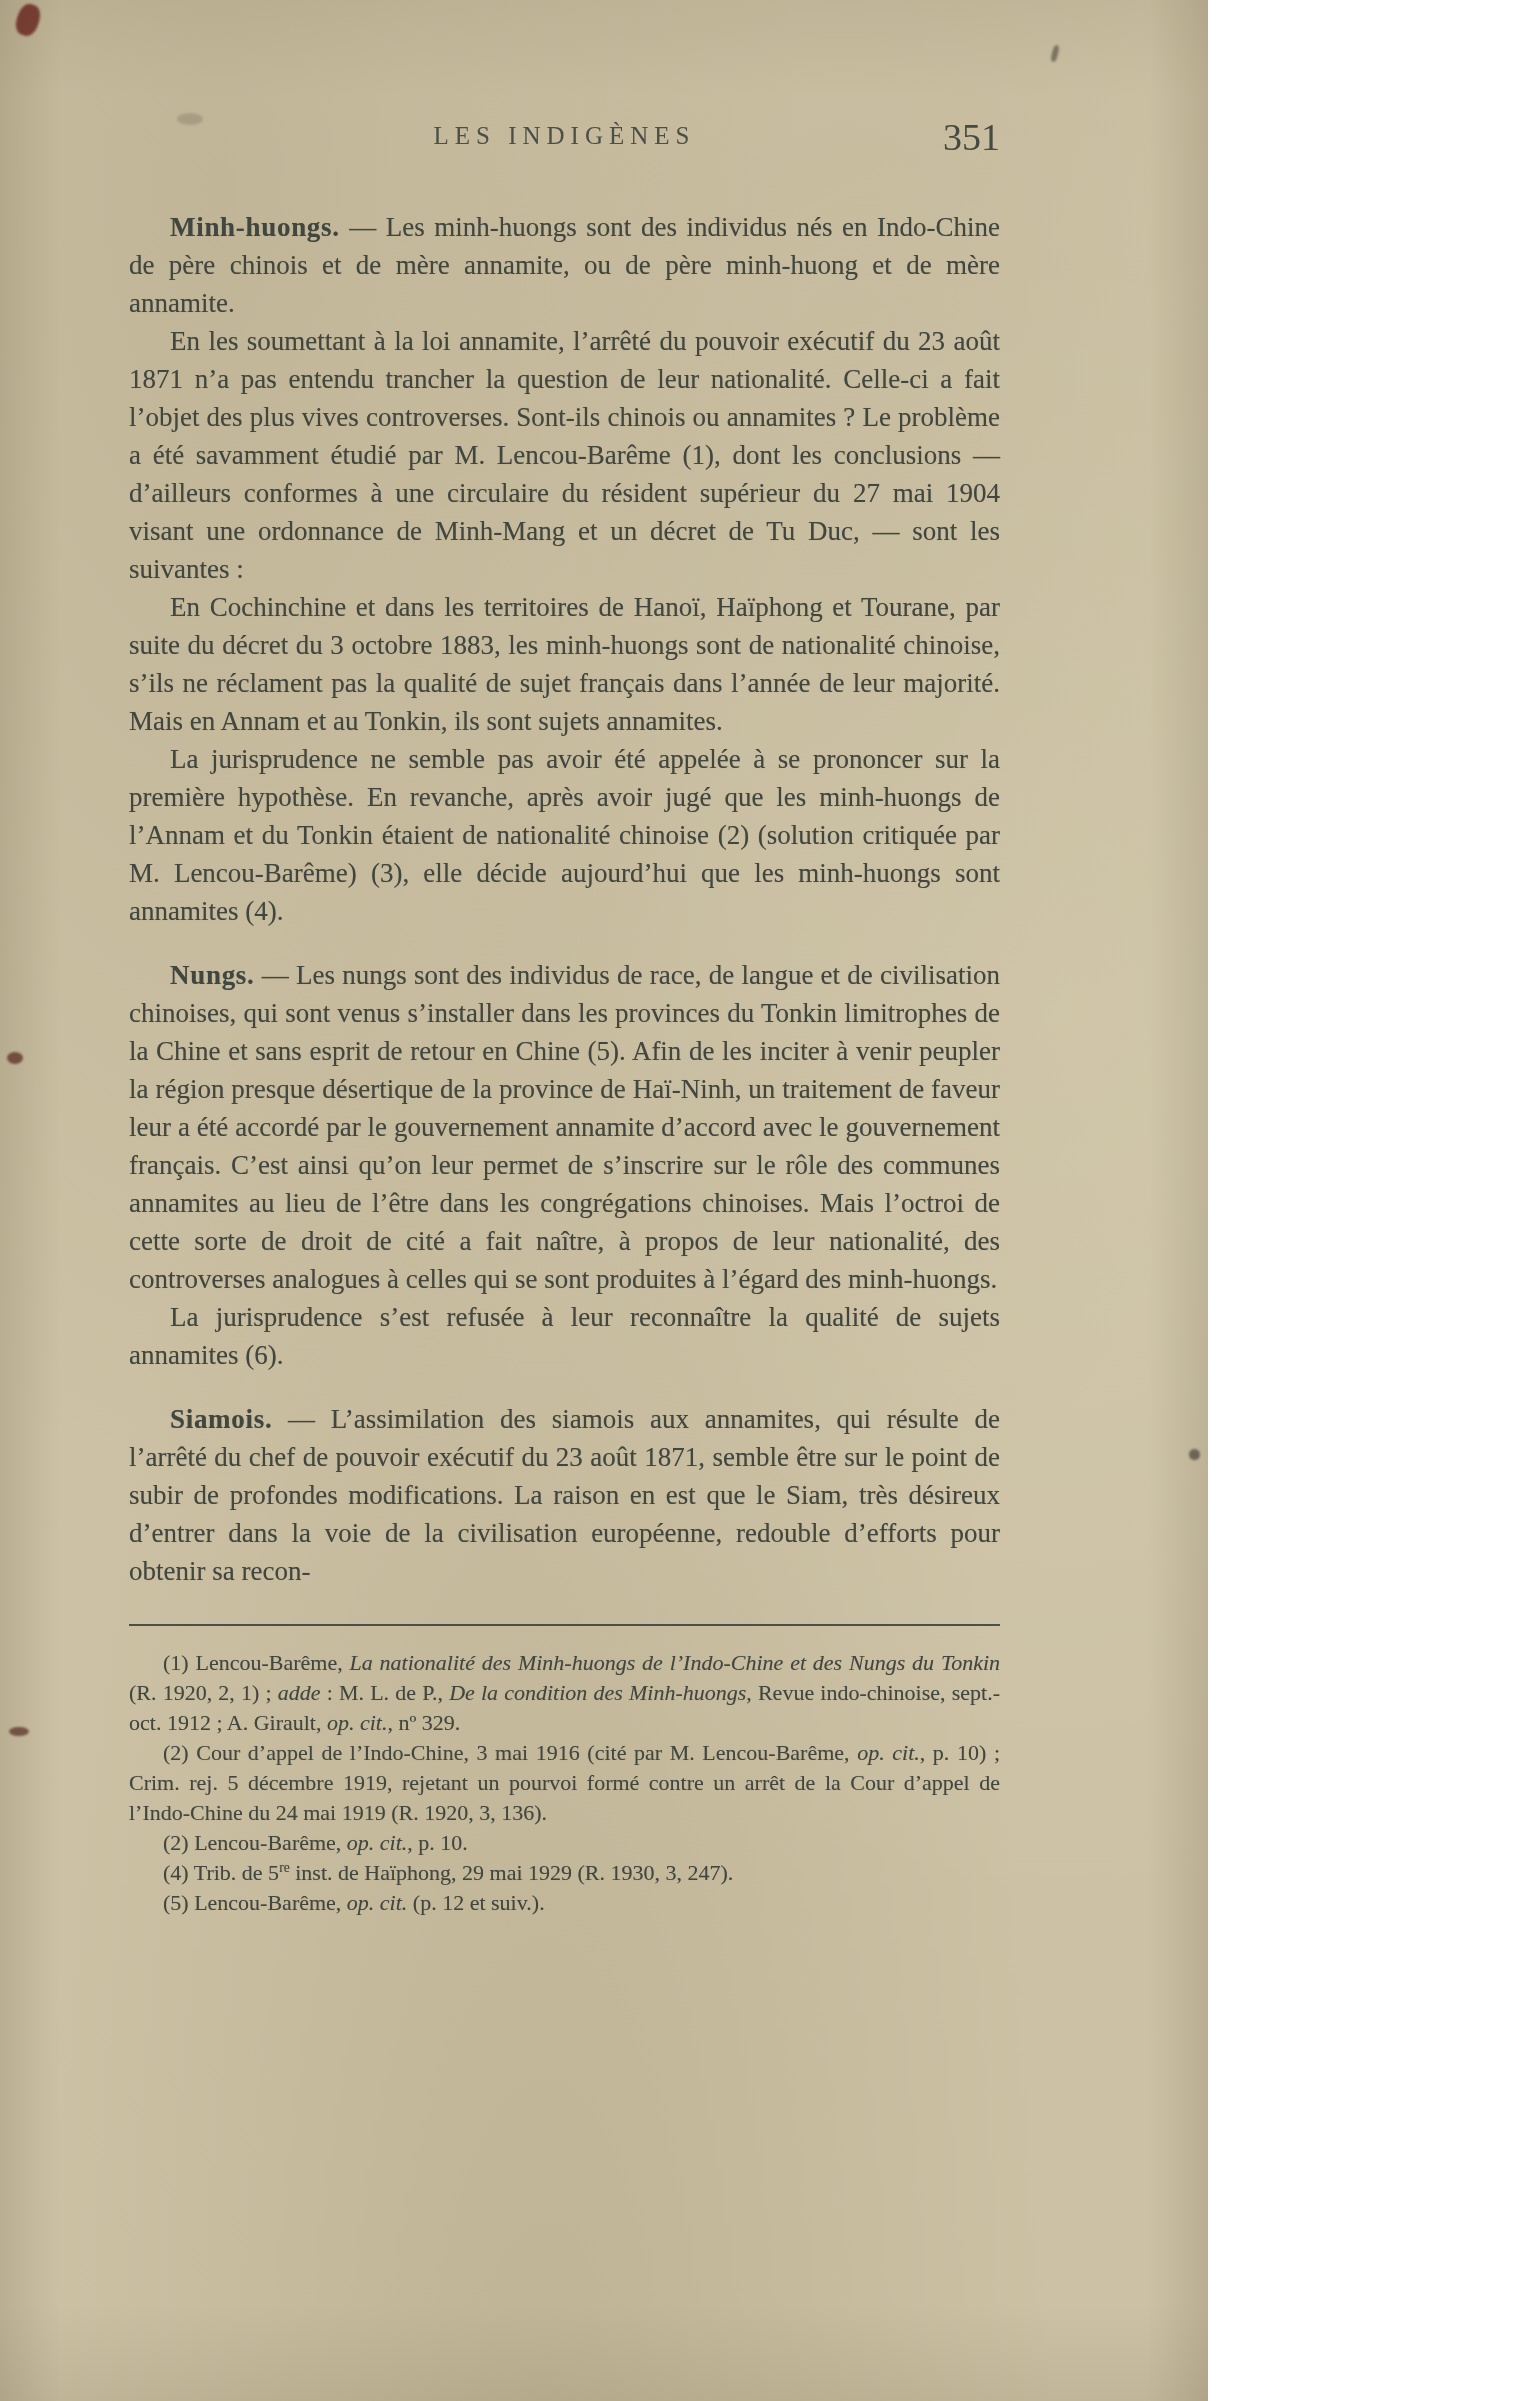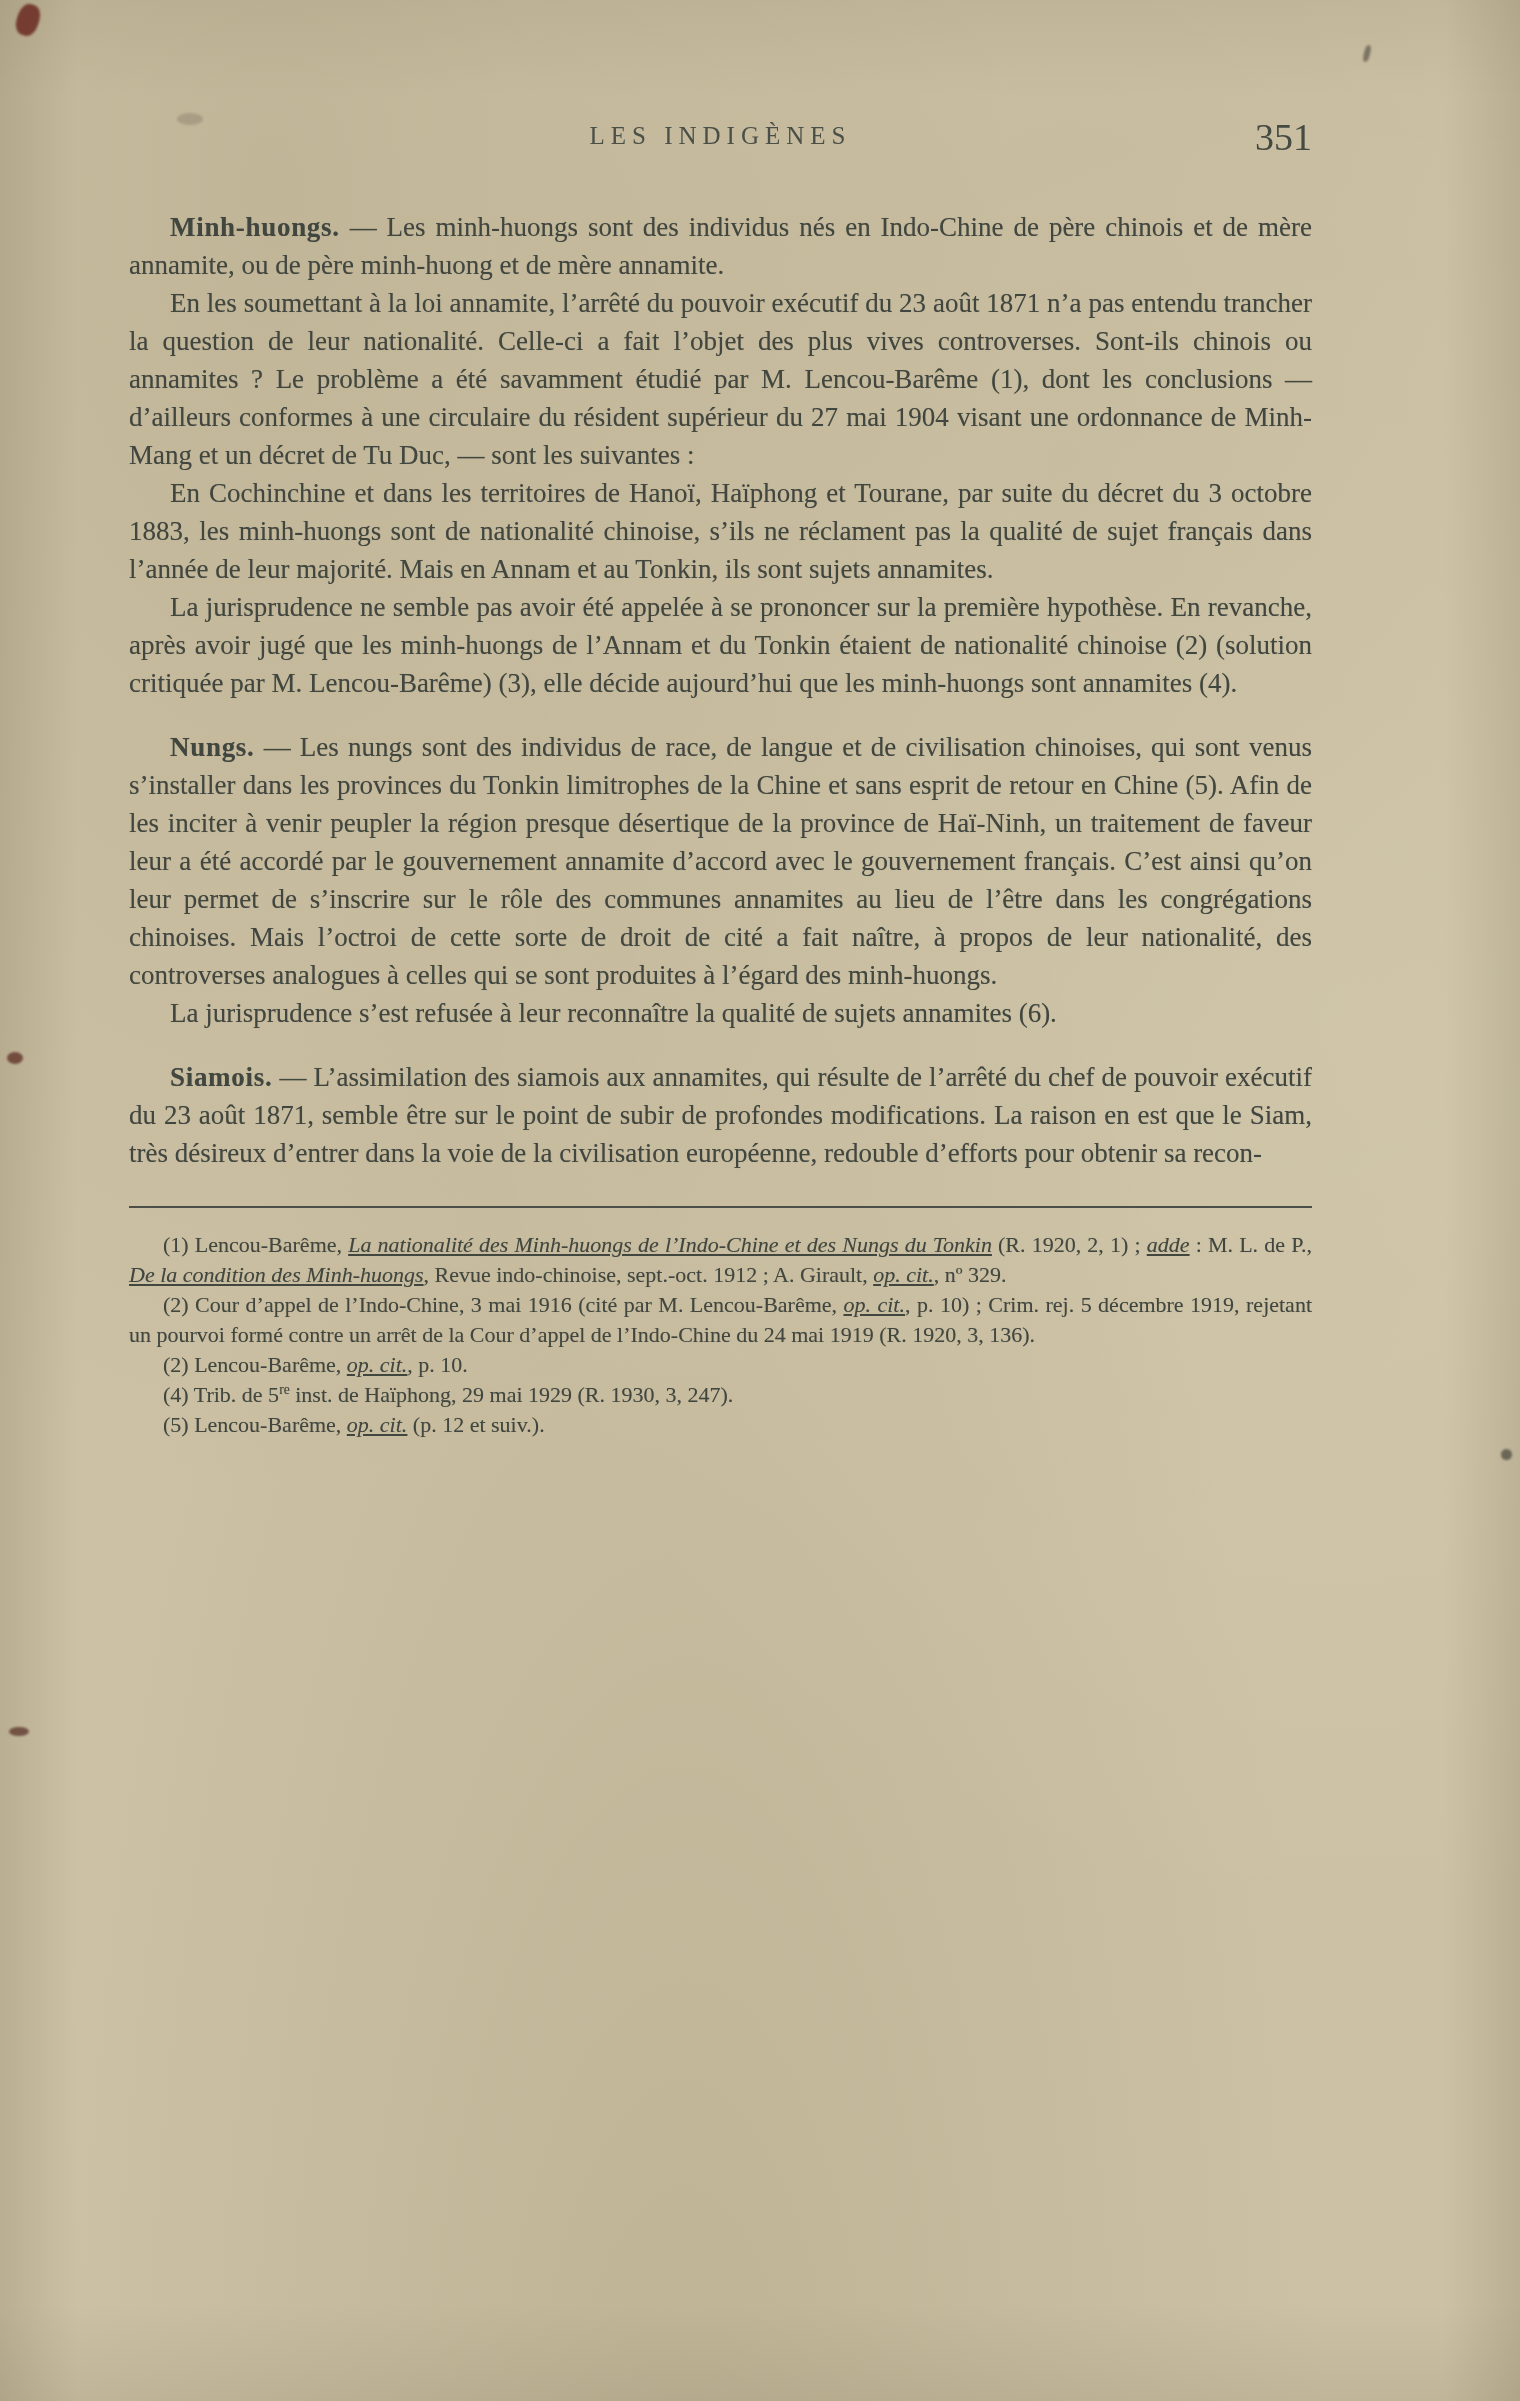--- a/index.html
+++ b/index.html
@@ -2,21 +2,21 @@
 <html style="font-size:10.6px"><head>
 <meta charset="utf-8">
 <style>
   html, body { margin: 0; padding: 0; }
   body {
     width: 1520px;
     font-family: "Liberation Serif", "DejaVu Serif", serif;
   }
   .page {
     position: relative;
-    width: 1520px;
+    width: 1208px;
     height: 2401px;
     box-sizing: border-box;
     padding: 122px 208px 0 129px;
     background-color: #ccc1a4;
     background-image:
       radial-gradient(ellipse at 18% 8%, rgba(110,95,62,0.12), rgba(0,0,0,0) 42%),
       radial-gradient(ellipse at 88% 42%, rgba(255,250,228,0.10), rgba(0,0,0,0) 48%),
       radial-gradient(ellipse at 45% 108%, rgba(108,92,58,0.14), rgba(0,0,0,0) 55%),
       radial-gradient(ellipse at 70% 20%, rgba(120,105,70,0.08), rgba(0,0,0,0) 40%),
       linear-gradient(90deg, rgba(88,76,50,0.16), rgba(0,0,0,0) 5%, rgba(0,0,0,0) 95%, rgba(88,76,50,0.16)),
@@ -64,21 +64,21 @@
     width: 100%;
   }
   .footnotes p {
     margin: 0;
     font-size: 22px;
     line-height: 30px;
     text-align: justify;
     text-indent: 34px;
     text-shadow: 0 0 0.7px rgba(62,67,60,0.30);
   }
-  .footnotes i { font-style: italic; text-decoration: underline; }
+  .footnotes i { font-style: italic; }
   .footnotes sup { font-size: 0.62em; vertical-align: super; line-height: 0; }
   .speck {
     position: absolute;
     border-radius: 50%;
     filter: blur(1px);
   }
   .speck-1 { left: 17px; top: 4px;    width: 22.4px; height: 32px; background: #6b2a22; opacity: .85; transform: rotate(18deg); border-radius: 42%; }
   .speck-2 { left: 6.6px; top: 1052px; width: 16px; height: 12px; background: #55231c; opacity: .7; }
   .speck-3 { left: 9.2px; top: 1727px; width: 20px; height: 9.2px; background: #4a1f18; opacity: .65; }
   .speck-4 { right: 8px; top: 1449px; width: 10.6px; height: 10.6px; background: #35322b; opacity: .6; }

